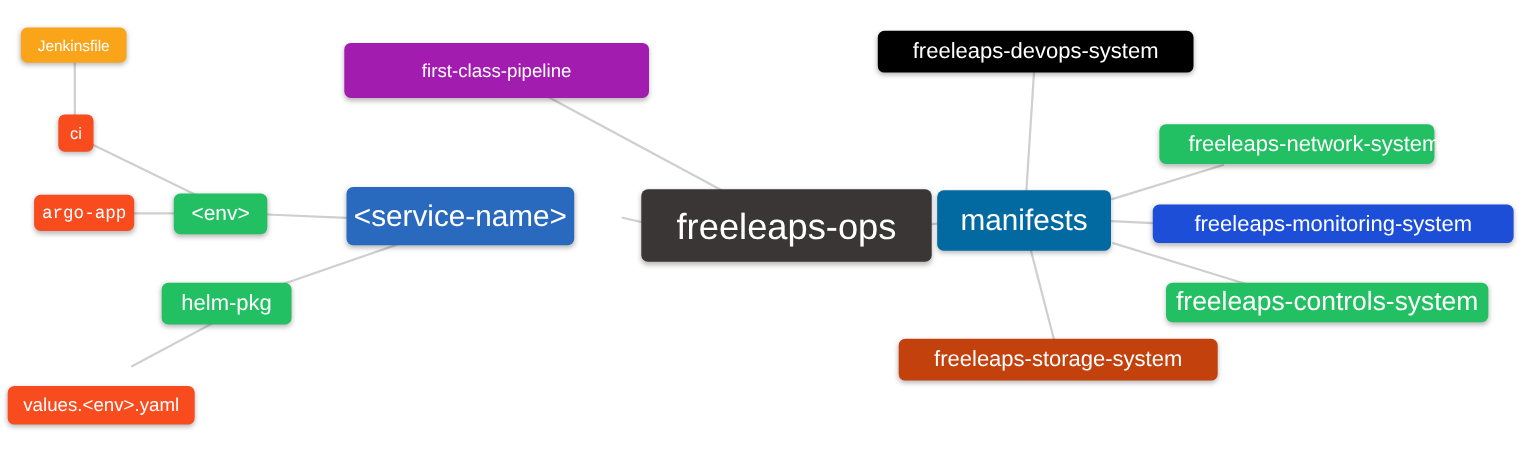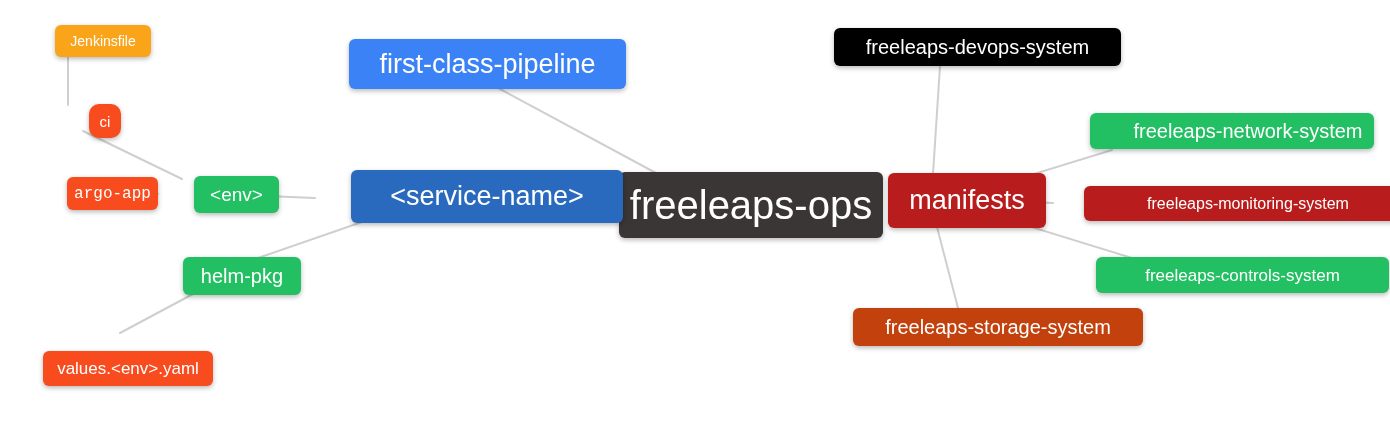--- a/index.html
+++ b/index.html
@@ -32,21 +32,20 @@
     display: flex;
     align-items: center;
     justify-content: center;
     color: #ffffff;
     white-space: nowrap;
     border-radius: 6px;
     box-shadow: 0 2px 5px rgba(0,0,0,0.28);
     cursor: pointer;
     user-select: none;
     line-height: 1;
-    margin-left: 36px;
   }
 </style>
 </head>
 <body>
 
 <div class="canvas">
   <svg class="edge-layer">
       <line x1="68" y1="57" x2="68" y2="105" stroke="#CFCFCF"></line>
       <line x1="83" y1="131" x2="182" y2="179" stroke="#CFCFCF"></line>
       <line x1="121" y1="194" x2="158" y2="194" stroke="#CFCFCF"></line>
@@ -56,28 +55,28 @@
       <line x1="498" y1="88" x2="656" y2="173" stroke="#CFCFCF"></line>
       <line x1="566" y1="198" x2="584" y2="202" stroke="#CFCFCF"></line>
       <line x1="846" y1="204" x2="853" y2="203" stroke="#CFCFCF"></line>
       <line x1="933" y1="174" x2="940" y2="66" stroke="#CFCFCF"></line>
       <line x1="1011" y1="181" x2="1112" y2="150" stroke="#CFCFCF"></line>
       <line x1="1010" y1="201" x2="1053" y2="203" stroke="#CFCFCF"></line>
       <line x1="1012" y1="221" x2="1132" y2="258" stroke="#CFCFCF"></line>
       <line x1="937" y1="227" x2="958" y2="308" stroke="#CFCFCF"></line>
     </svg>
 
-<div class="node" style="left: 583px; top: 172px; width: 264px; height: 66px; font-size: 40px; background: rgb(59, 54, 54); color: rgb(255, 255, 255);">freeleaps-ops</div>
-    <div class="node" style="left: 313px; top: 39px; width: 277px; height: 50px; font-size: 27px; background: #3b82f6; color: rgb(255, 255, 255);">first-class-pipeline</div>
-    <div class="node" style="left: 315px; top: 170px; width: 272px; height: 53px; font-size: 27px; background: rgb(42, 106, 190); color: rgb(255, 255, 255);">&lt;service-name&gt;</div>
-    <div class="node" style="left: 852px; top: 173px; width: 158px; height: 55px; font-size: 27px; background: #b91c1c; color: rgb(255, 255, 255);">manifests</div>
+<div class="node" style="left: 583px; top: 172px; width: 264px; height: 66px; font-size: 33px; background: rgb(59, 54, 54); color: rgb(255, 255, 255);">freeleaps-ops</div>
+    <div class="node" style="left: 313px; top: 39px; width: 277px; height: 50px; font-size: 17px; background: #a21caf; color: rgb(255, 255, 255);">first-class-pipeline</div>
+    <div class="node" style="left: 315px; top: 170px; width: 207px; height: 53px; font-size: 27px; background: rgb(42, 106, 190); color: rgb(255, 255, 255);">&lt;service-name&gt;</div>
+    <div class="node" style="left: 852px; top: 173px; width: 158px; height: 55px; font-size: 27px; background: #0369a1; color: rgb(255, 255, 255);">manifests</div>
     <div class="node" style="left: 158px; top: 176px; width: 85px; height: 37px; font-size: 19px; background: rgb(34, 192, 98); color: rgb(255, 255, 255);">&lt;env&gt;</div>
     <div class="node" style="left: 147px; top: 257px; width: 118px; height: 38px; font-size: 20px; background: rgb(34, 192, 98); color: rgb(255, 255, 255);">helm-pkg</div>
-    <div class="node" style="left: 53px; top: 104px; width: 32px; height: 34px; font-size: 15px; background: rgb(248, 75, 30); color: rgb(255, 255, 255); border-radius: 10px;">ci</div>
+    <div class="node" style="left: 53px; top: 104px; width: 32px; height: 34px; font-size: 15px; background: rgb(248, 75, 30); color: rgb(255, 255, 255);">ci</div>
     <div class="node" style="left: 31px; top: 177px; width: 91px; height: 33px; font-size: 16px; background: rgb(248, 75, 30); color: rgb(255, 255, 255); font-family: Liberation Mono, monospace;">argo-app</div>
     <div class="node" style="left: 19px; top: 25px; width: 96px; height: 32px; font-size: 14px; background: rgb(250, 164, 26); color: rgb(255, 255, 255);">Jenkinsfile</div>
     <div class="node" style="left: 7px; top: 351px; width: 170px; height: 35px; font-size: 17px; background: rgb(248, 75, 30); color: rgb(255, 255, 255);">values.&lt;env&gt;.yaml</div>
     <div class="node" style="left: 798px; top: 28px; width: 287px; height: 38px; font-size: 20px; background: #000000; color: rgb(255, 255, 255);">freeleaps-devops-system</div>
-    <div class="node" style="left: 1054px; top: 113px; width: 284px; height: 36px; font-size: 20px; background: rgb(34, 192, 98); color: rgb(255, 255, 255); padding-left: 32px;">freeleaps-network-system</div>
-    <div class="node" style="left: 1048px; top: 186px; width: 328px; height: 35px; font-size: 16px; background: #b91c1c; color: rgb(255, 255, 255);">freeleaps-monitoring-system</div>
-    <div class="node" style="left: 1060px; top: 257px; width: 293px; height: 36px; font-size: 17px; background: rgb(34, 192, 98); color: rgb(255, 255, 255);">freeleaps-controls-system</div>
+    <div class="node" style="left: 1054px; top: 113px; width: 250px; height: 36px; font-size: 20px; background: rgb(34, 192, 98); color: rgb(255, 255, 255); padding-left: 32px;">freeleaps-network-system</div>
+    <div class="node" style="left: 1048px; top: 186px; width: 328px; height: 35px; font-size: 20px; background: #1d4ed8; color: rgb(255, 255, 255);">freeleaps-monitoring-system</div>
+    <div class="node" style="left: 1060px; top: 257px; width: 293px; height: 36px; font-size: 24px; background: rgb(34, 192, 98); color: rgb(255, 255, 255);">freeleaps-controls-system</div>
     <div class="node" style="left: 817px; top: 308px; width: 290px; height: 38px; font-size: 20px; background: #c2410c; color: rgb(255, 255, 255);">freeleaps-storage-system</div>
   </div>
 
 </body></html>

